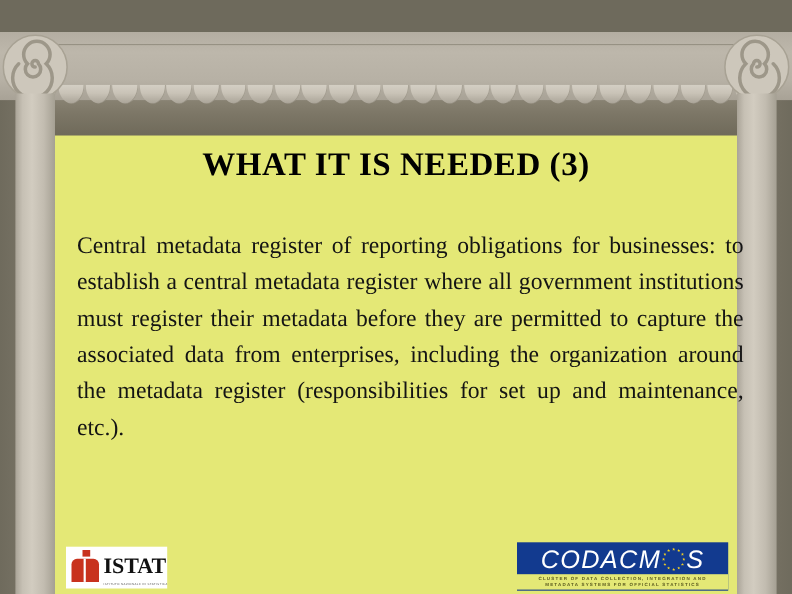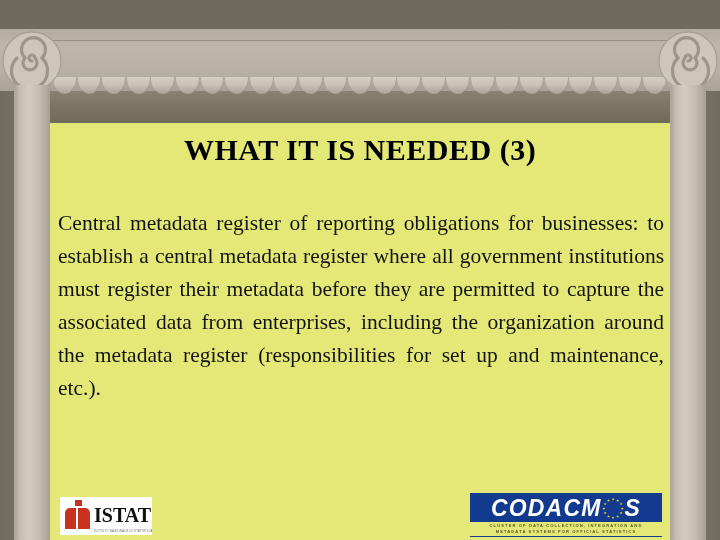--- a/index.html
+++ b/index.html
@@ -126,21 +126,21 @@
     font-weight: bold;
     color: #000000;
     letter-spacing: 0.5px;
     line-height: 1.1;
     font-family: "Liberation Serif", "DejaVu Serif", serif;
   }
 
   
   .body-text {
     position: absolute;
-    left: 58px;
+    left: 70px;
     width: 606px;
     top: 178px;
     text-align: justify;
     font-size: 21.5px;
     line-height: 33px;
     color: #141414;
     font-family: "Liberation Serif", "DejaVu Serif", serif;
   }
 
   
@@ -220,21 +220,21 @@
   .codacmos-main {
     position: absolute;
     left: 0; right: 0;
     top: 3px;
     height: 25px;
     display: flex;
     align-items: center;
     justify-content: center;
     color: #ffffff;
     font-family: "Liberation Sans", sans-serif;
-    font-weight: bold;
+    font-weight: normal;
     font-size: 23px;
     letter-spacing: 1.2px;
     font-style: italic;
   }
   .codacmos-main .seg { display: inline-block; }
   .star-ring {
     position: relative;
     display: inline-block;
     width: 25px;
     height: 25px;

